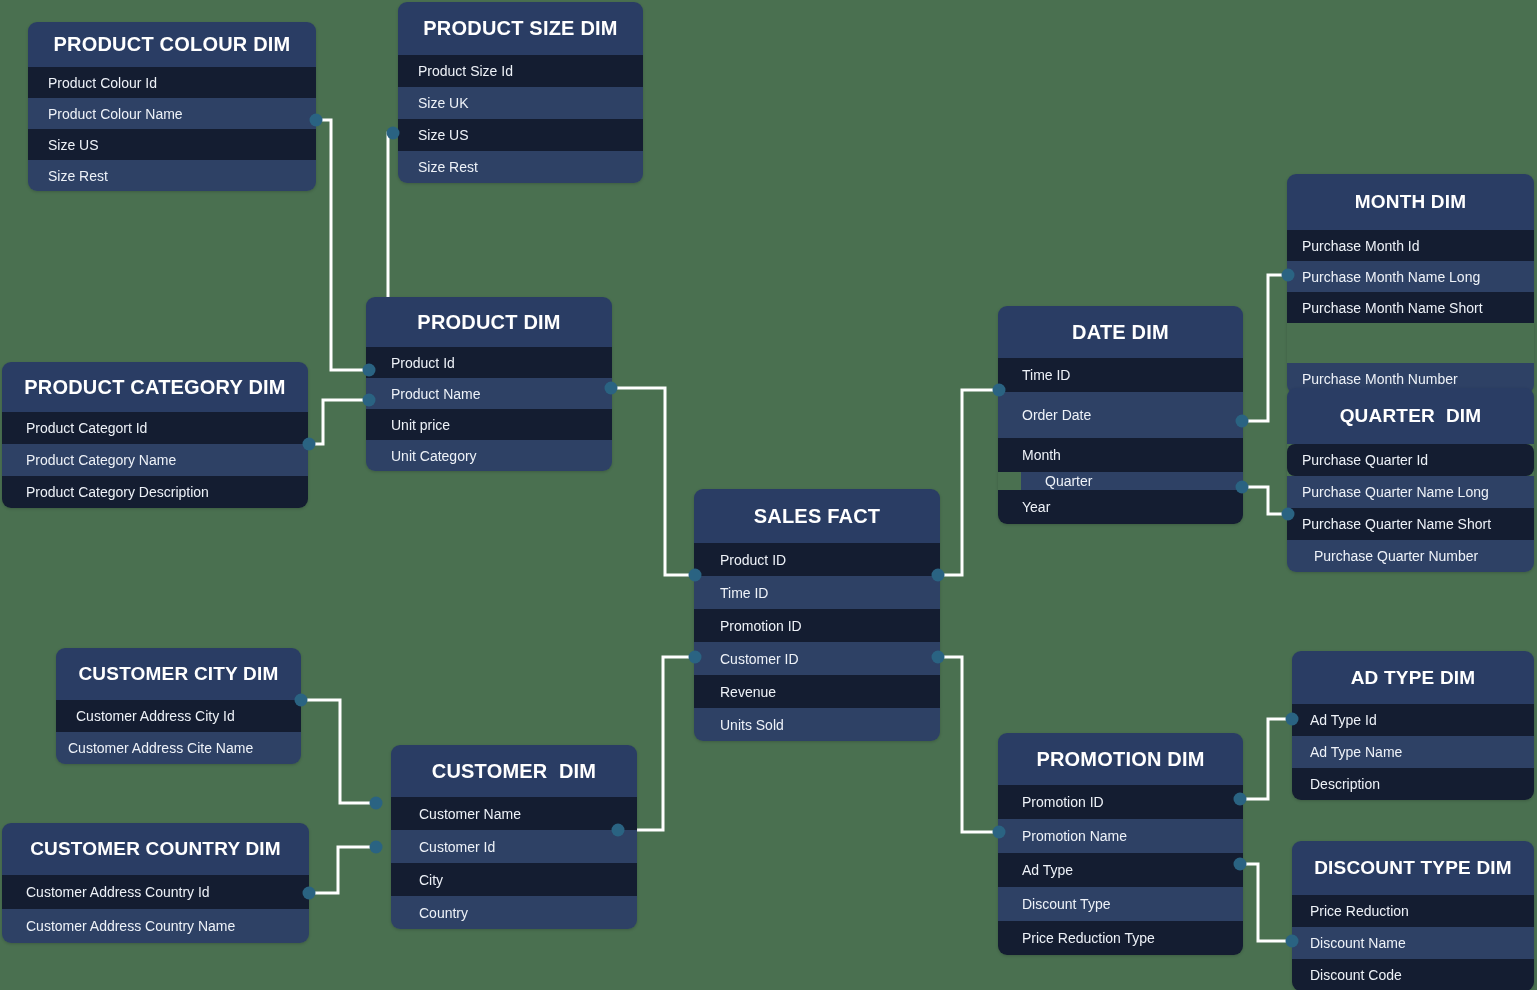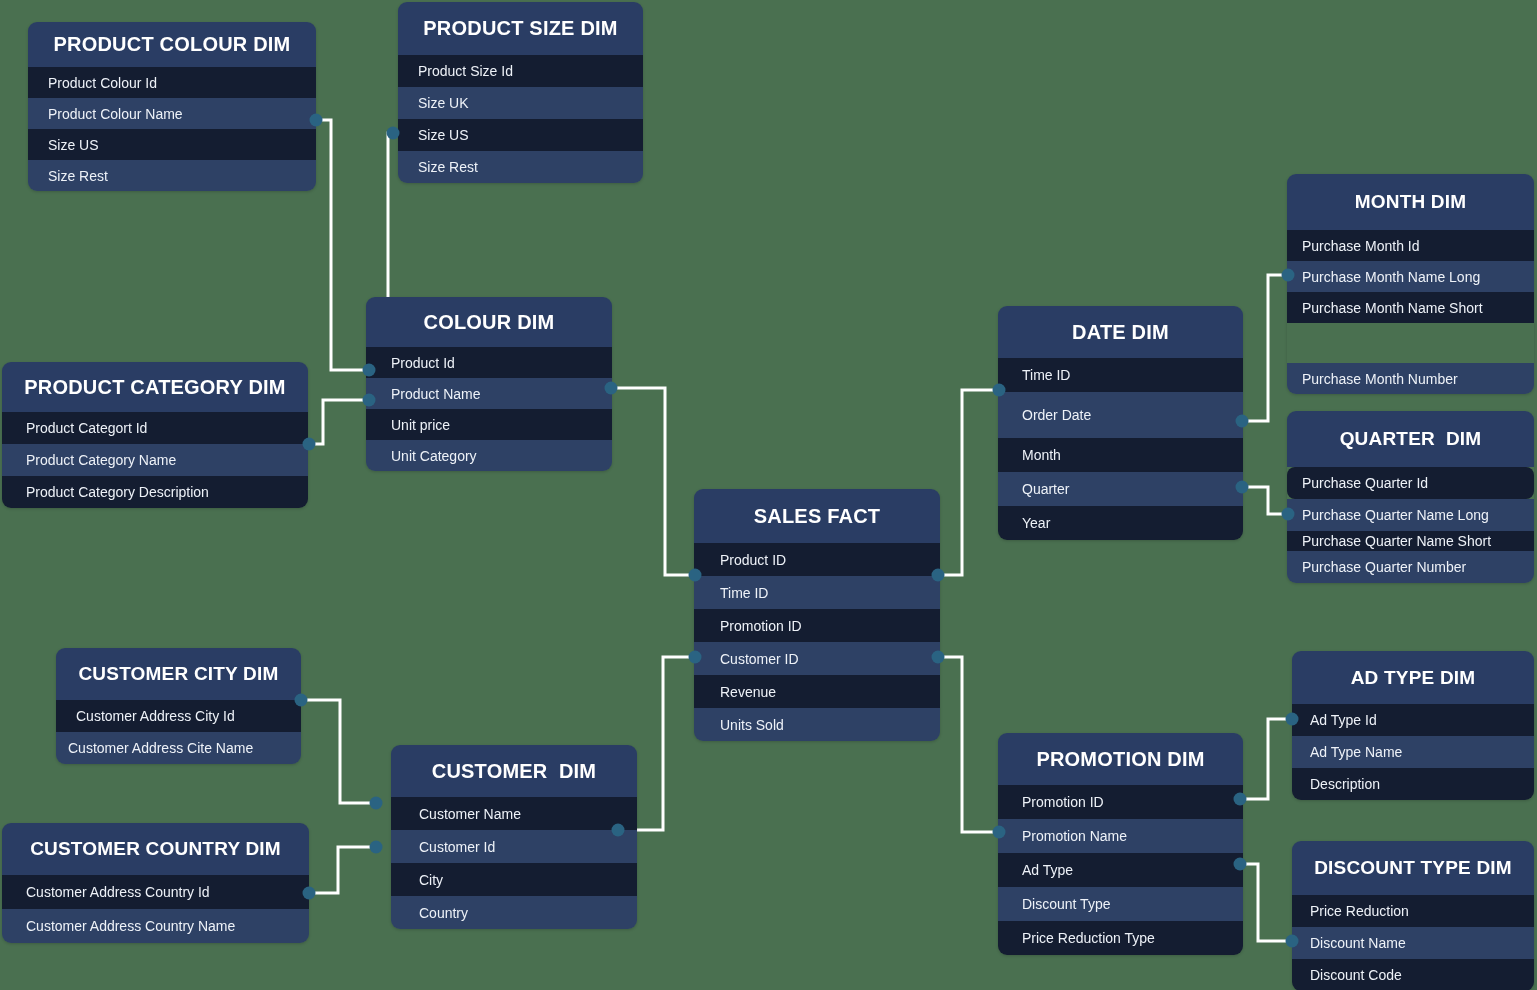--- a/index.html
+++ b/index.html
@@ -78,56 +78,56 @@
       <div class="row odd" style="height: 32px; font-size: 14px; padding-left: 20px;">Size US</div>
       <div class="row even" style="height: 32px; font-size: 14px; padding-left: 20px;">Size Rest</div>
     </div>
     <div class="entity" style="left: 2px; top: 362px; width: 306px;">
       <div class="hdr" style="height: 50px; font-size: 20px;">PRODUCT CATEGORY DIM</div>
       <div class="row odd" style="height: 32px; font-size: 14px; padding-left: 24px;">Product Categort Id</div>
       <div class="row even" style="height: 32px; font-size: 14px; padding-left: 24px;">Product Category Name</div>
       <div class="row odd" style="height: 32px; font-size: 14px; padding-left: 24px;">Product Category Description</div>
     </div>
     <div class="entity" style="left: 366px; top: 297px; width: 246px;">
-      <div class="hdr" style="height: 50px; font-size: 20px;">COLOUR DIM</div>
+      <div class="hdr" style="height: 50px; font-size: 20px;">PRODUCT DIM</div>
       <div class="row odd" style="height: 31px; font-size: 14px; padding-left: 25px;">Product Id</div>
       <div class="row even" style="height: 31px; font-size: 14px; padding-left: 25px;">Product Name</div>
       <div class="row odd" style="height: 31px; font-size: 14px; padding-left: 25px;">Unit price</div>
       <div class="row even" style="height: 31px; font-size: 14px; padding-left: 25px;">Unit Category</div>
     </div>
     <div class="entity" style="left: 694px; top: 489px; width: 246px;">
       <div class="hdr" style="height: 54px; font-size: 20px;">SALES FACT</div>
       <div class="row odd" style="height: 33px; font-size: 14px; padding-left: 26px;">Product ID</div>
       <div class="row even" style="height: 33px; font-size: 14px; padding-left: 26px;">Time ID</div>
       <div class="row odd" style="height: 33px; font-size: 14px; padding-left: 26px;">Promotion ID</div>
       <div class="row even" style="height: 33px; font-size: 14px; padding-left: 26px;">Customer ID</div>
       <div class="row odd" style="height: 33px; font-size: 14px; padding-left: 26px;">Revenue</div>
       <div class="row even" style="height: 33px; font-size: 14px; padding-left: 26px;">Units Sold</div>
     </div>
     <div class="entity" style="left: 998px; top: 306px; width: 245px;">
       <div class="hdr" style="height: 52px; font-size: 20px;">DATE DIM</div>
       <div class="row odd" style="height: 34px; font-size: 14px; padding-left: 24px;">Time ID</div>
       <div class="row even" style="height: 46px; font-size: 14px; padding-left: 24px;">Order Date</div>
       <div class="row odd" style="height: 34px; font-size: 14px; padding-left: 24px;">Month</div>
-      <div class="row even" style="height: 34px; font-size: 14px; padding-left: 24px;">Quarter</div>
+      <div class="row even" style="height: 18px; font-size: 14px; padding-left: 24px; margin-left: 23px;">Quarter</div>
       <div class="row odd" style="height: 34px; font-size: 14px; padding-left: 24px;">Year</div>
     </div>
     <div class="entity" style="left: 1287px; top: 174px; width: 247px;">
       <div class="hdr" style="height: 56px; font-size: 19px;">MONTH DIM</div>
       <div class="row odd" style="height: 31px; font-size: 14px; padding-left: 15px;">Purchase Month Id</div>
       <div class="row even" style="height: 31px; font-size: 14px; padding-left: 15px;">Purchase Month Name Long</div>
       <div class="row odd" style="height: 31px; font-size: 14px; padding-left: 15px;">Purchase Month Name Short</div>
       <div class="row even" style="height: 31px; font-size: 14px; padding-left: 15px; margin-top: 40px;">Purchase Month Number</div>
     </div>
-    <div class="entity" style="left: 1287px; top: 411px; width: 247px;">
+    <div class="entity" style="left: 1287px; top: 388px; width: 247px;">
       <div class="hdr" style="height: 56px; font-size: 19px;">QUARTER  DIM</div>
       <div class="row odd" style="height: 32px; font-size: 14px; padding-left: 15px; border-radius: 8px;">Purchase Quarter Id</div>
       <div class="row even" style="height: 32px; font-size: 14px; padding-left: 15px;">Purchase Quarter Name Long</div>
-      <div class="row odd" style="height: 20px; font-size: 14px; padding-left: 15px;">Purchase Quarter Name Short</div>
-      <div class="row even" style="height: 32px; font-size: 14px; padding-left: 15px;">Purchase Quarter Number</div>
+      <div class="row odd" style="height: 32px; font-size: 14px; padding-left: 15px;">Purchase Quarter Name Short</div>
+      <div class="row even" style="height: 32px; font-size: 14px; padding-left: 27px;">Purchase Quarter Number</div>
     </div>
     <div class="entity" style="left: 56px; top: 648px; width: 245px;">
       <div class="hdr" style="height: 52px; font-size: 19px;">CUSTOMER CITY DIM</div>
       <div class="row odd" style="height: 32px; font-size: 14px; padding-left: 20px;">Customer Address City Id</div>
       <div class="row even" style="height: 32px; font-size: 14px; padding-left: 12px;">Customer Address Cite Name</div>
     </div>
     <div class="entity" style="left: 2px; top: 823px; width: 307px;">
       <div class="hdr" style="height: 52px; font-size: 19px;">CUSTOMER COUNTRY DIM</div>
       <div class="row odd" style="height: 34px; font-size: 14px; padding-left: 24px;">Customer Address Country Id</div>
       <div class="row even" style="height: 34px; font-size: 14px; padding-left: 24px;">Customer Address Country Name</div>

